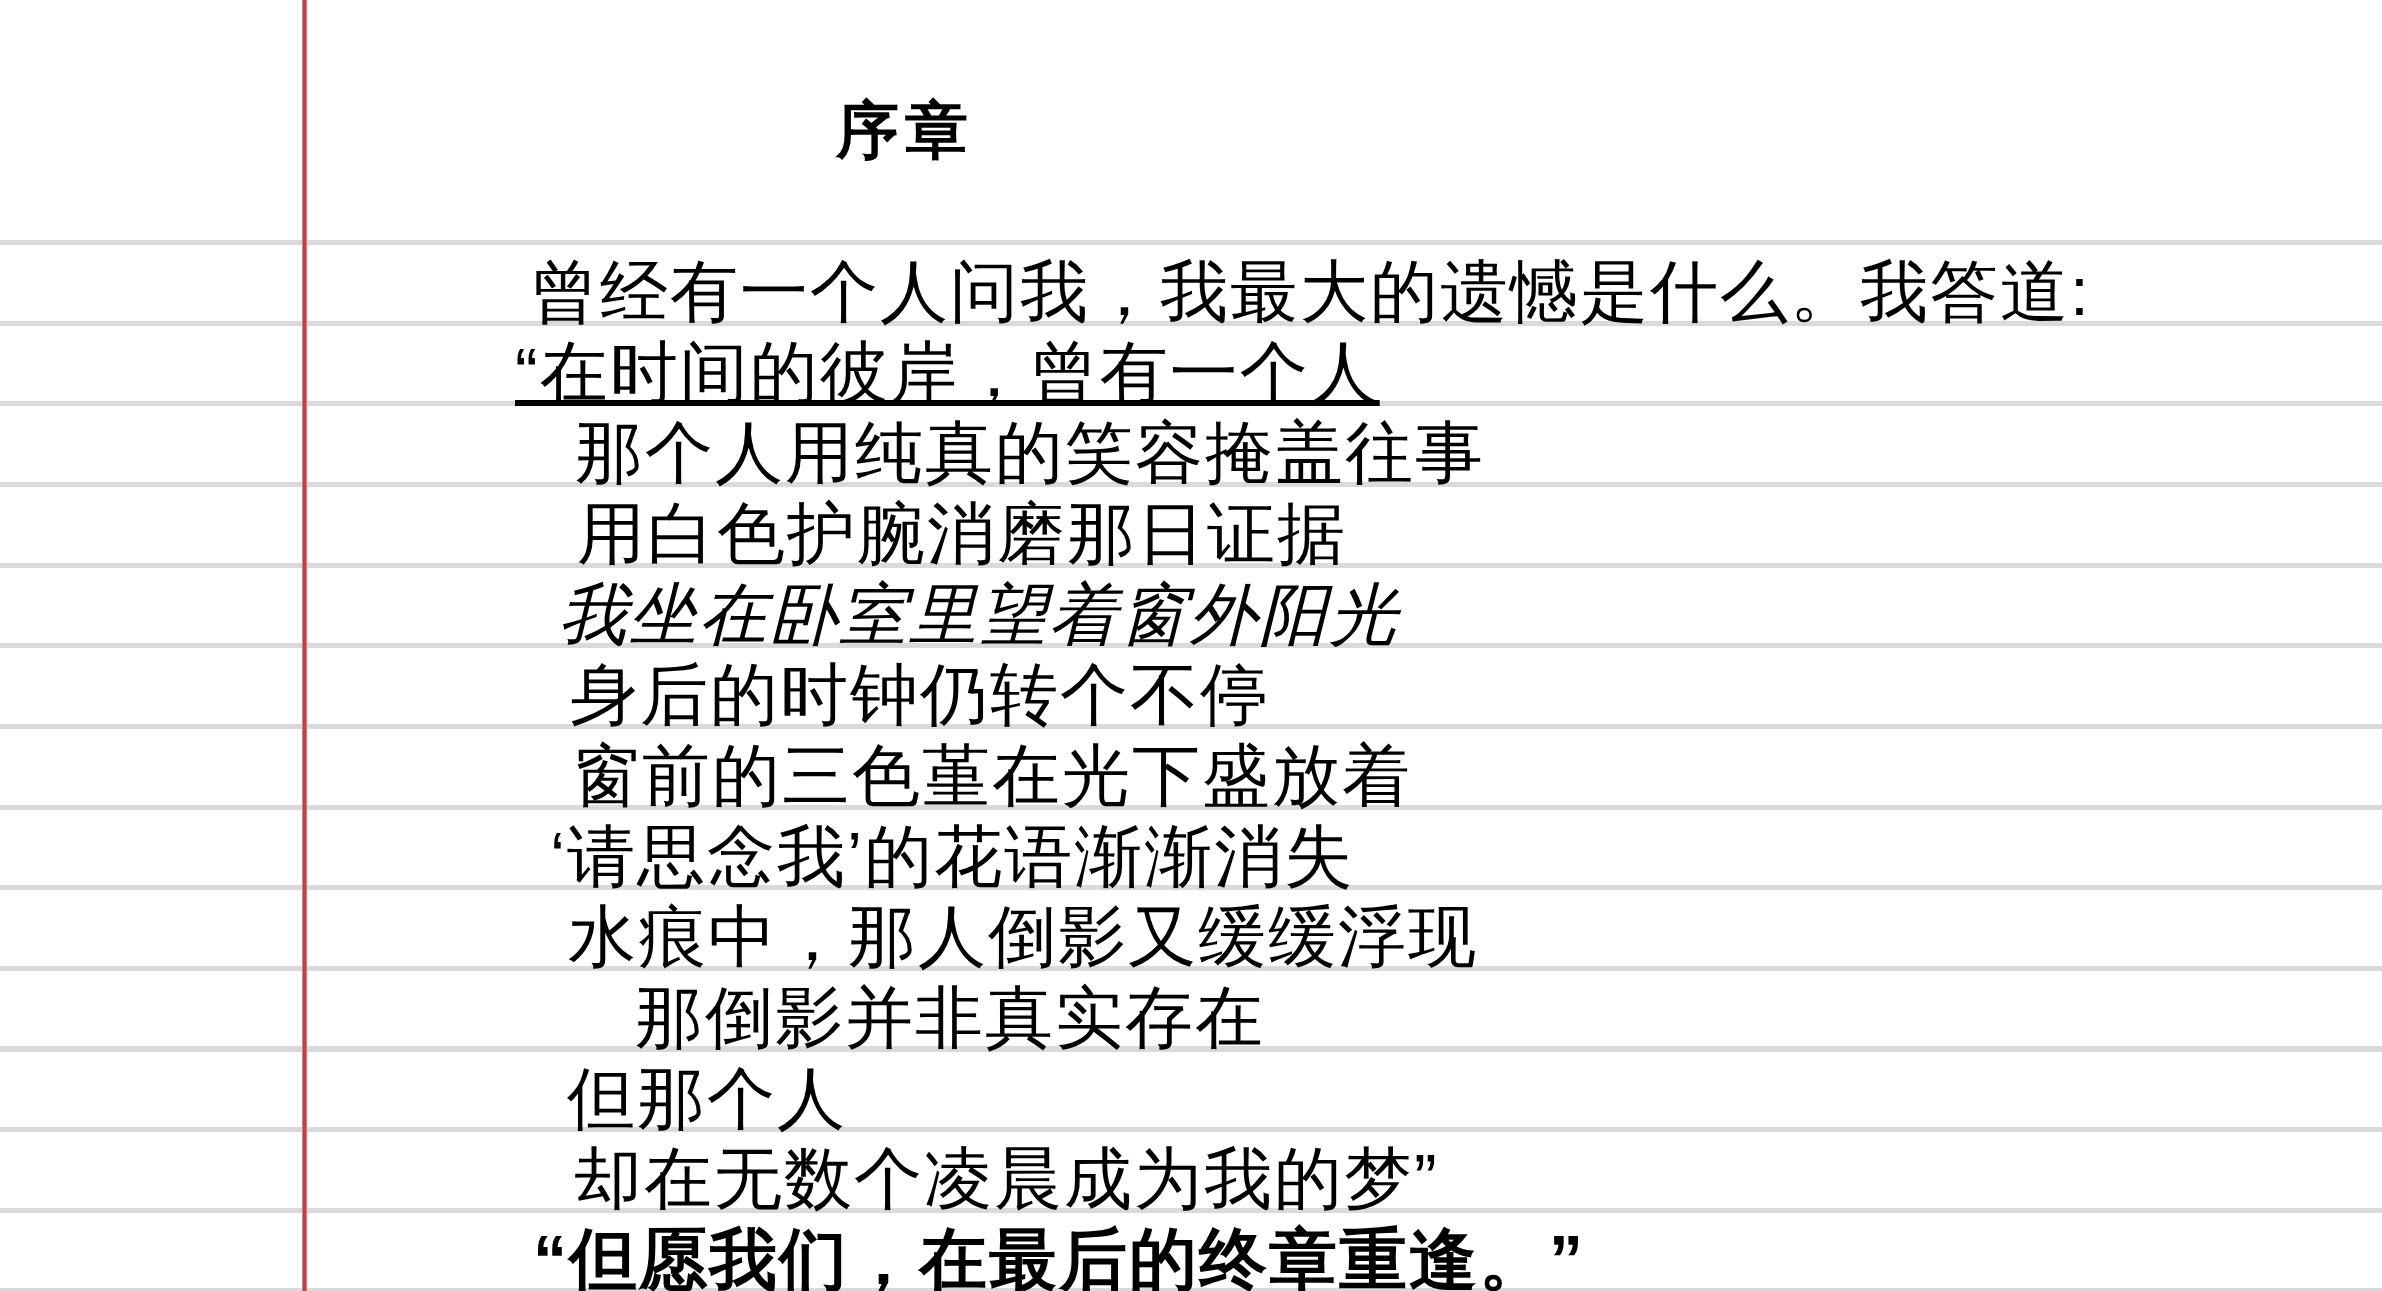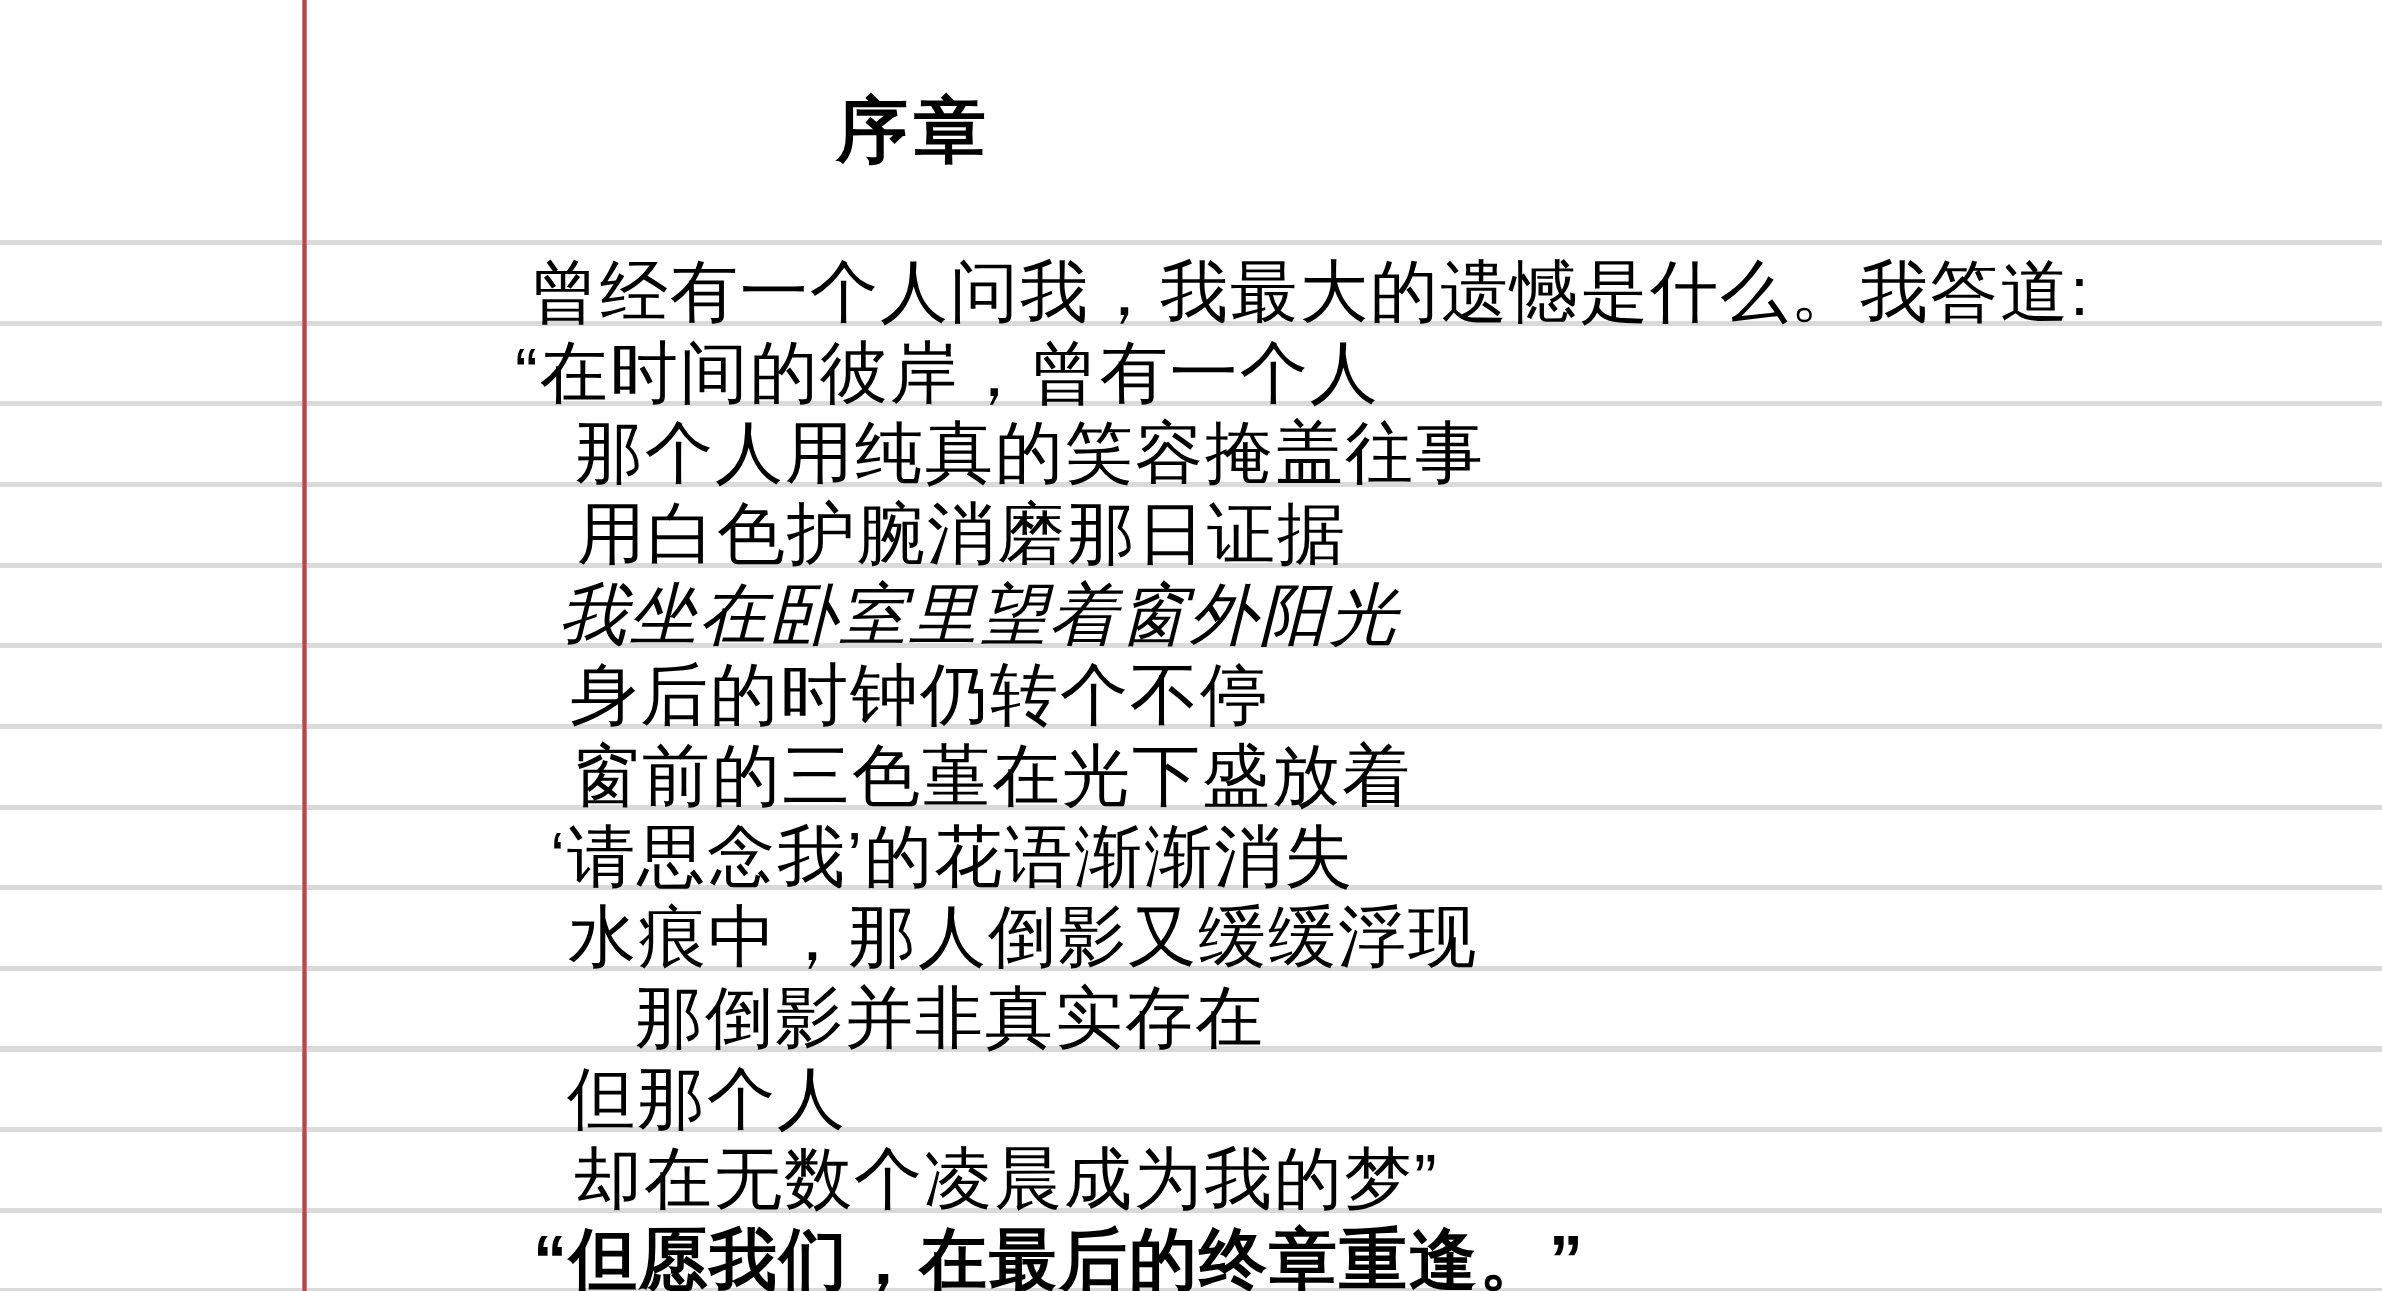--- a/index.html
+++ b/index.html
@@ -36,41 +36,41 @@
     top: 0;
     width: 5px;
     height: 1291px;
     background: linear-gradient(to right, #dc9b9c 0%, #b8474a 28%, #b8474a 72%, #dc9b9c 100%);
     z-index: 2;
   }
   .page-title {
     position: absolute;
     left: 836px;
     top: 76px;
-    font-size: 72px;
+    font-size: 63px;
     line-height: 108px;
     font-weight: 700;
     letter-spacing: 6px;
     white-space: pre;
     z-index: 3;
   }
   .text-line {
     position: absolute;
     height: 81px;
     box-sizing: border-box;
     padding-top: 20px;
     display: flex;
     align-items: center;
     font-size: 68px;
     letter-spacing: 2px;
     white-space: pre;
     z-index: 3;
   }
   .l1  { top: 242px;  left: 530px; }
-  .l2  { top: 323px;  left: 515px; }
+  .l2  { top: 323px;  left: 515px; text-decoration: underline; }
   .l3  { top: 403px;  left: 575px; }
   .l4  { top: 484px;  left: 577px; }
   .l5  { top: 565px;  left: 559px; font-style: italic; }
   .l6  { top: 645px;  left: 570px; }
   .l7  { top: 726px;  left: 572px; }
   .l8  { top: 807px;  left: 550px; text-align: center; }
   .l9  { top: 887px;  left: 568px; }
   .l10 { top: 968px;  left: 600px; margin-left: 35px; }
   .l11 { top: 1049px; left: 567px; }
   .l12 { top: 1129px; left: 574px; }

